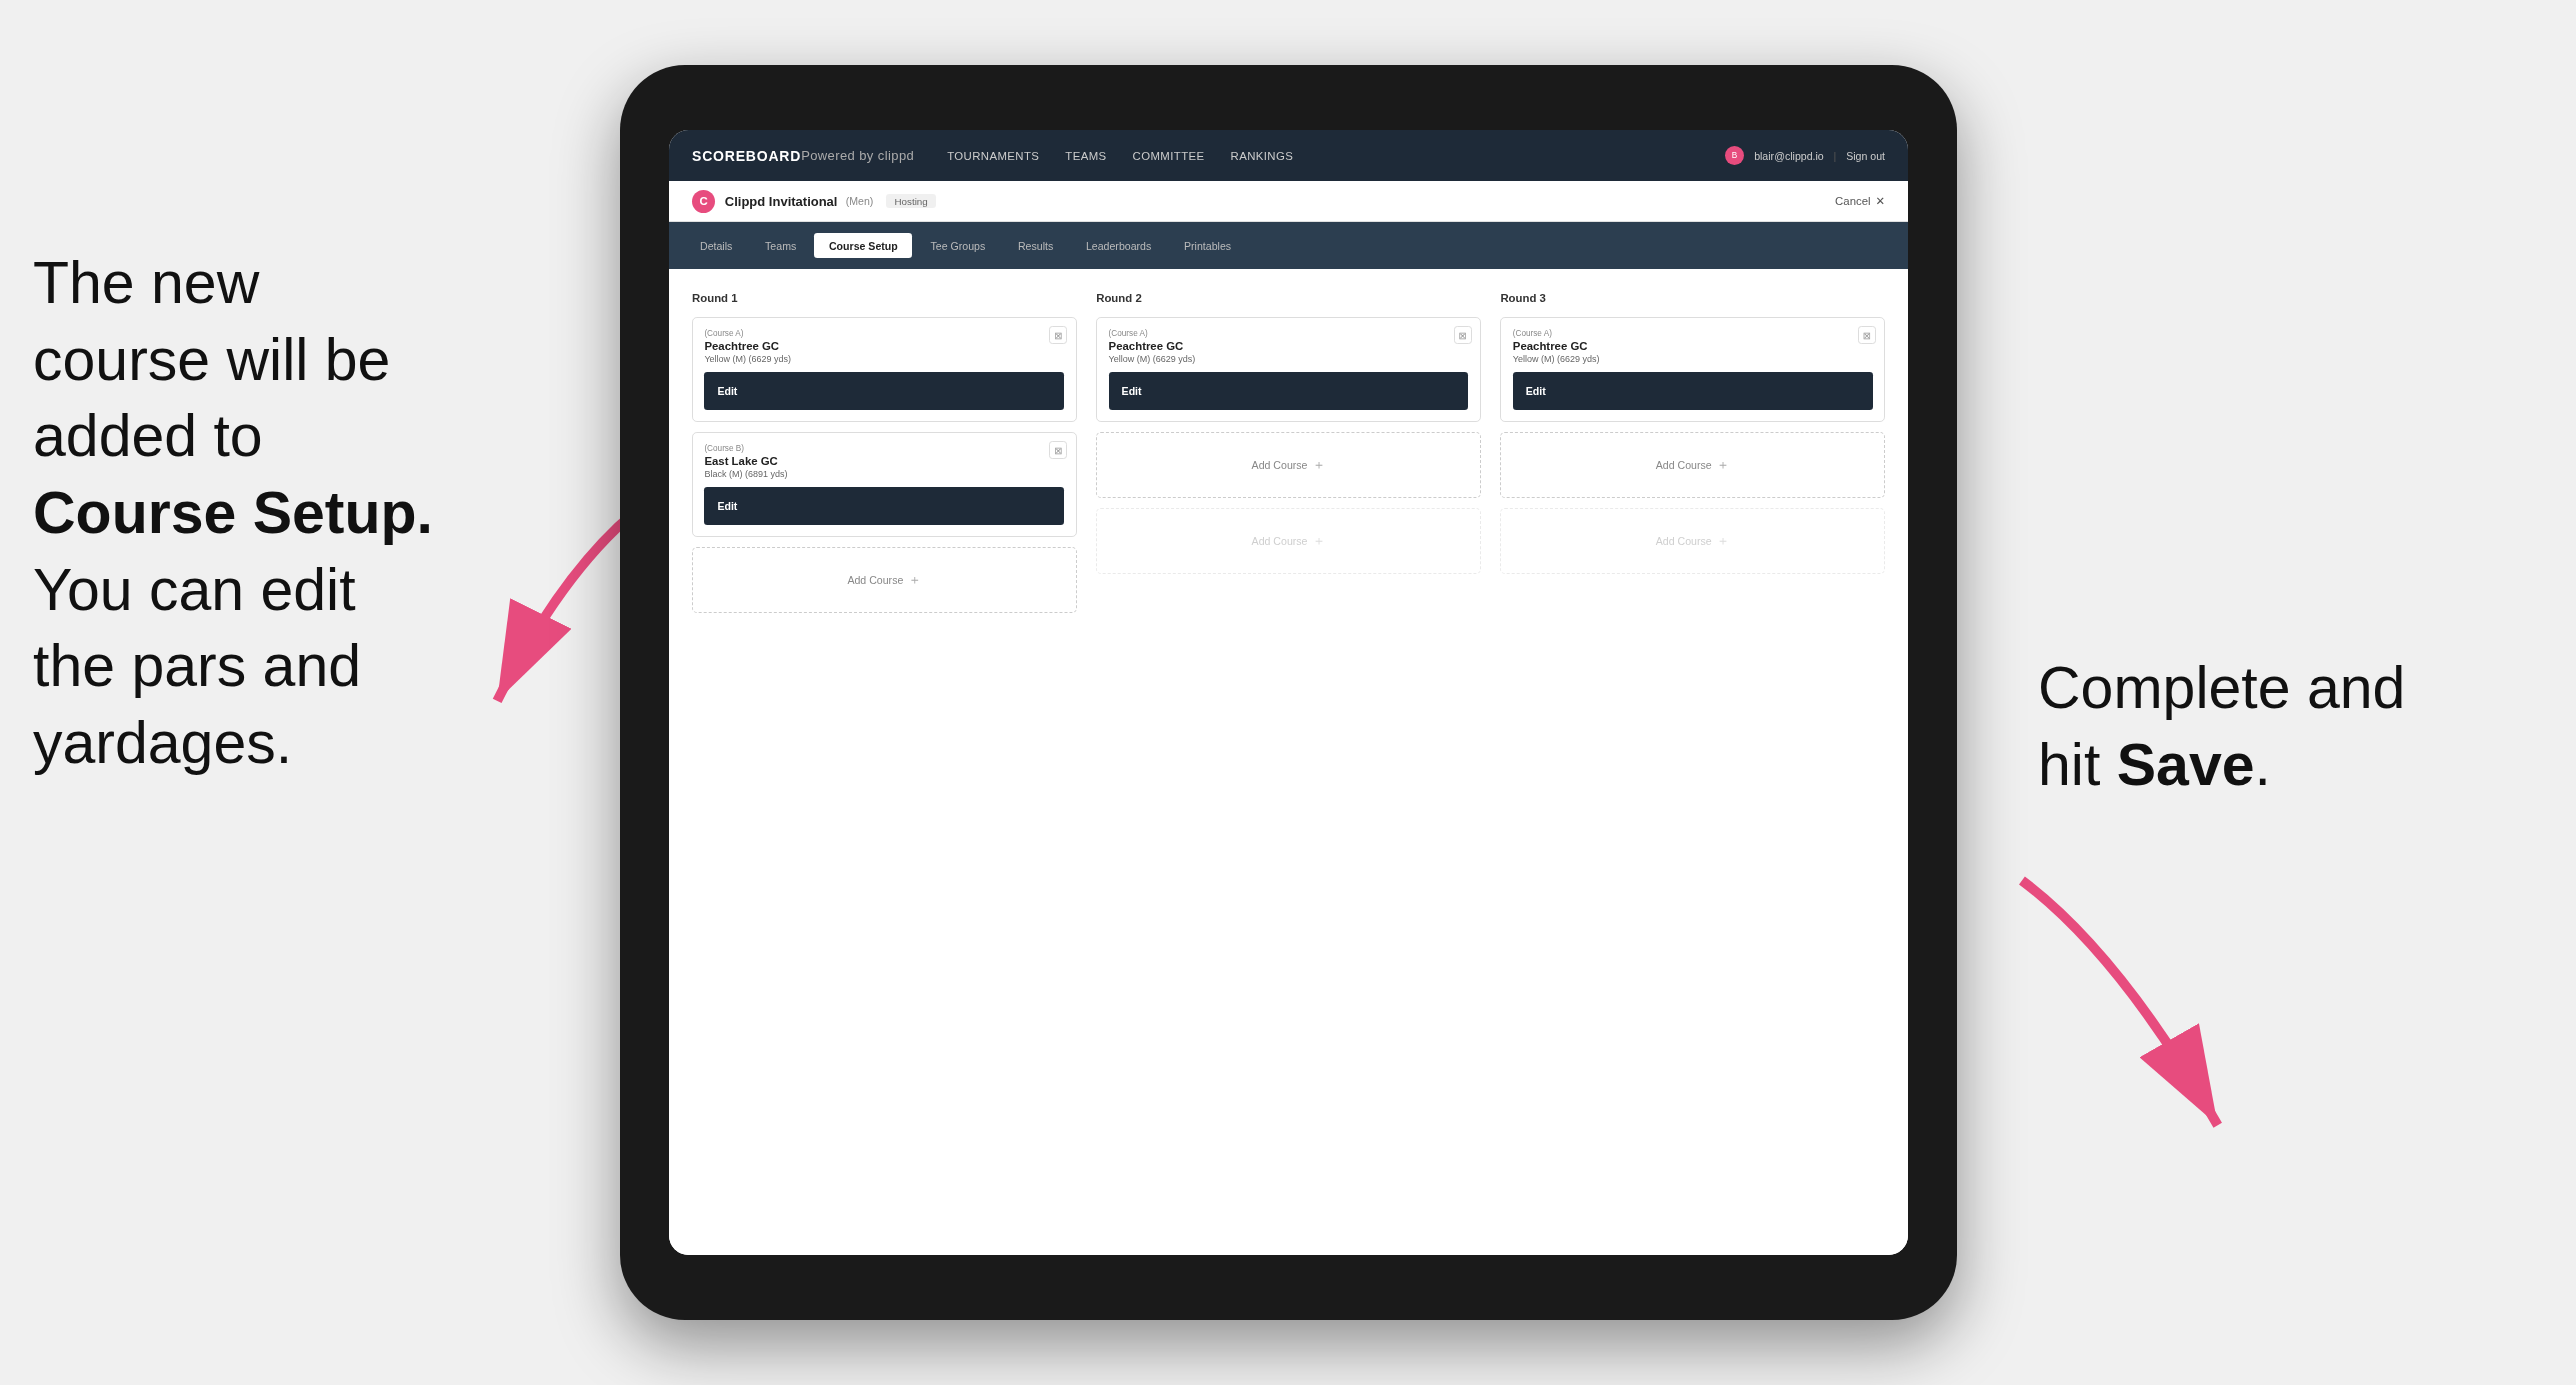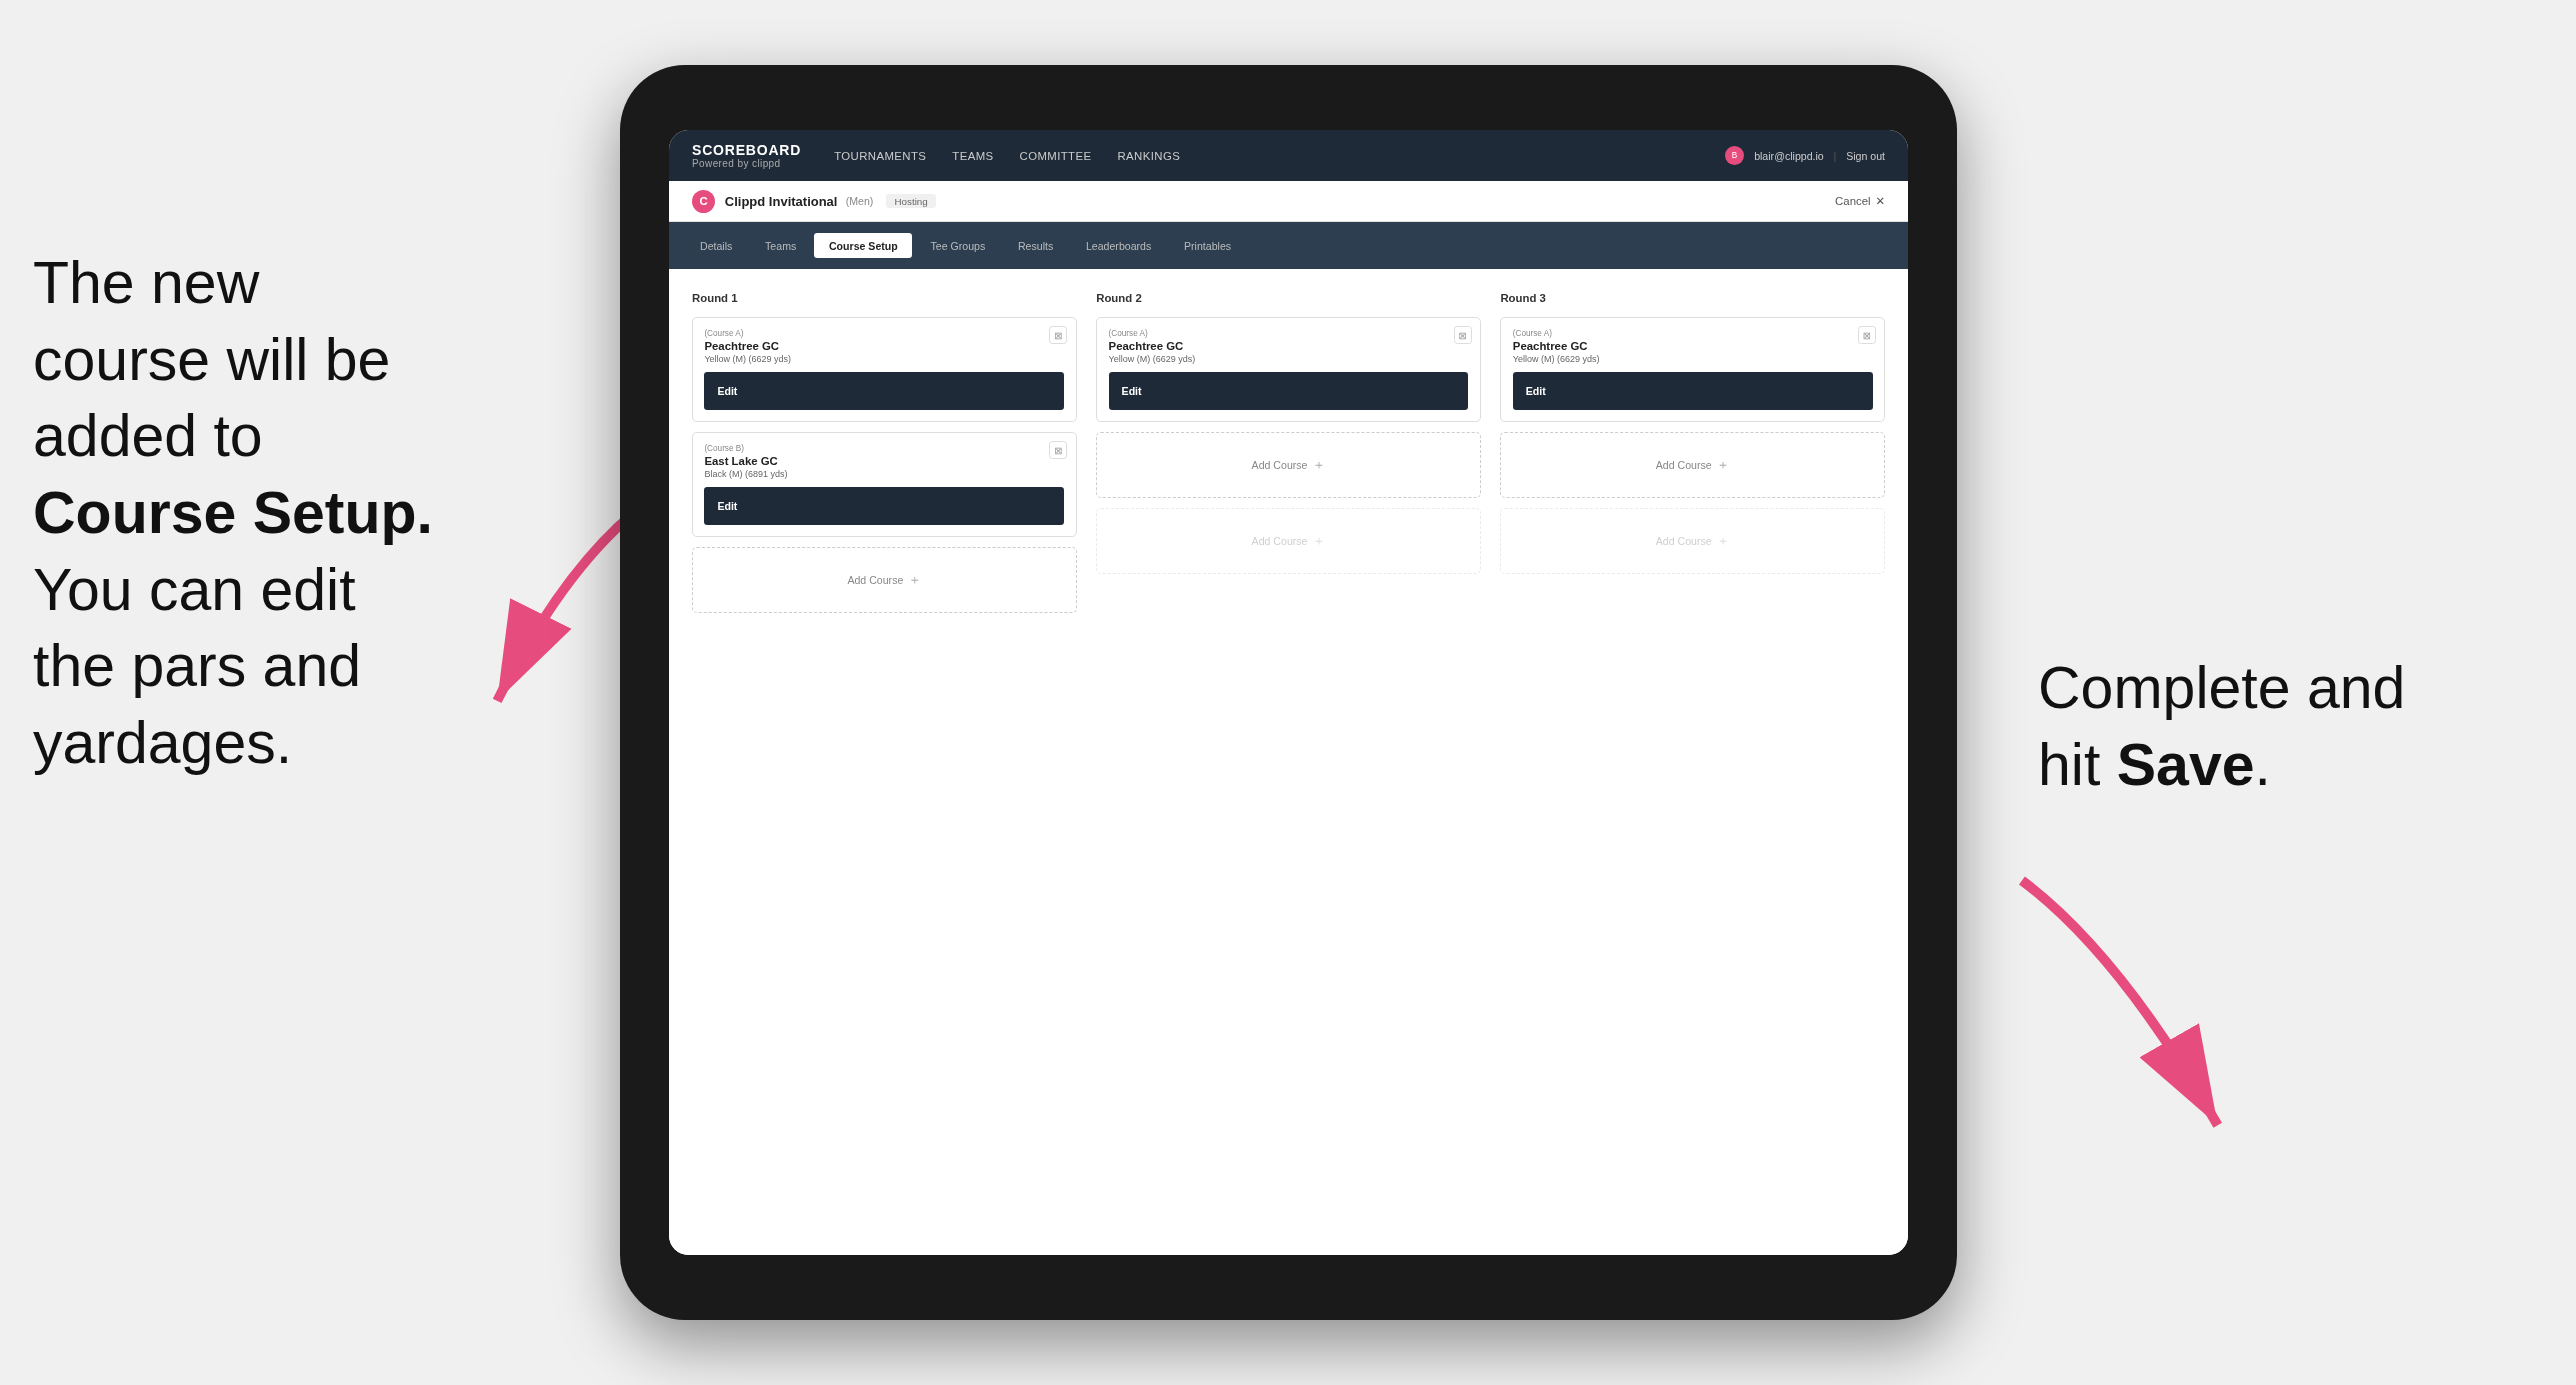--- a/index.html
+++ b/index.html
@@ -85,32 +85,31 @@
       background: #1e2a38;
       height: 51px;
       display: flex;
       align-items: center;
       padding: 0 23px;
       flex-shrink: 0;
     }
 
     .scoreboard-logo {
       display: flex;
-      flex-direction: column;
       margin-right: 33px;
     }
     .scoreboard-title {
       font-size: 14px;
       font-weight: 900;
       color: #fff;
       letter-spacing: 0.8px;
       text-transform: uppercase;
     }
     .scoreboard-sub {
-      font-size: 10px;
+      font-size: 13px;
       color: #aaa;
       letter-spacing: 0.4px;
     }
 
     .nav-items {
       display: flex;
       gap: 26px;
       flex: 1;
     }
     .nav-item {

